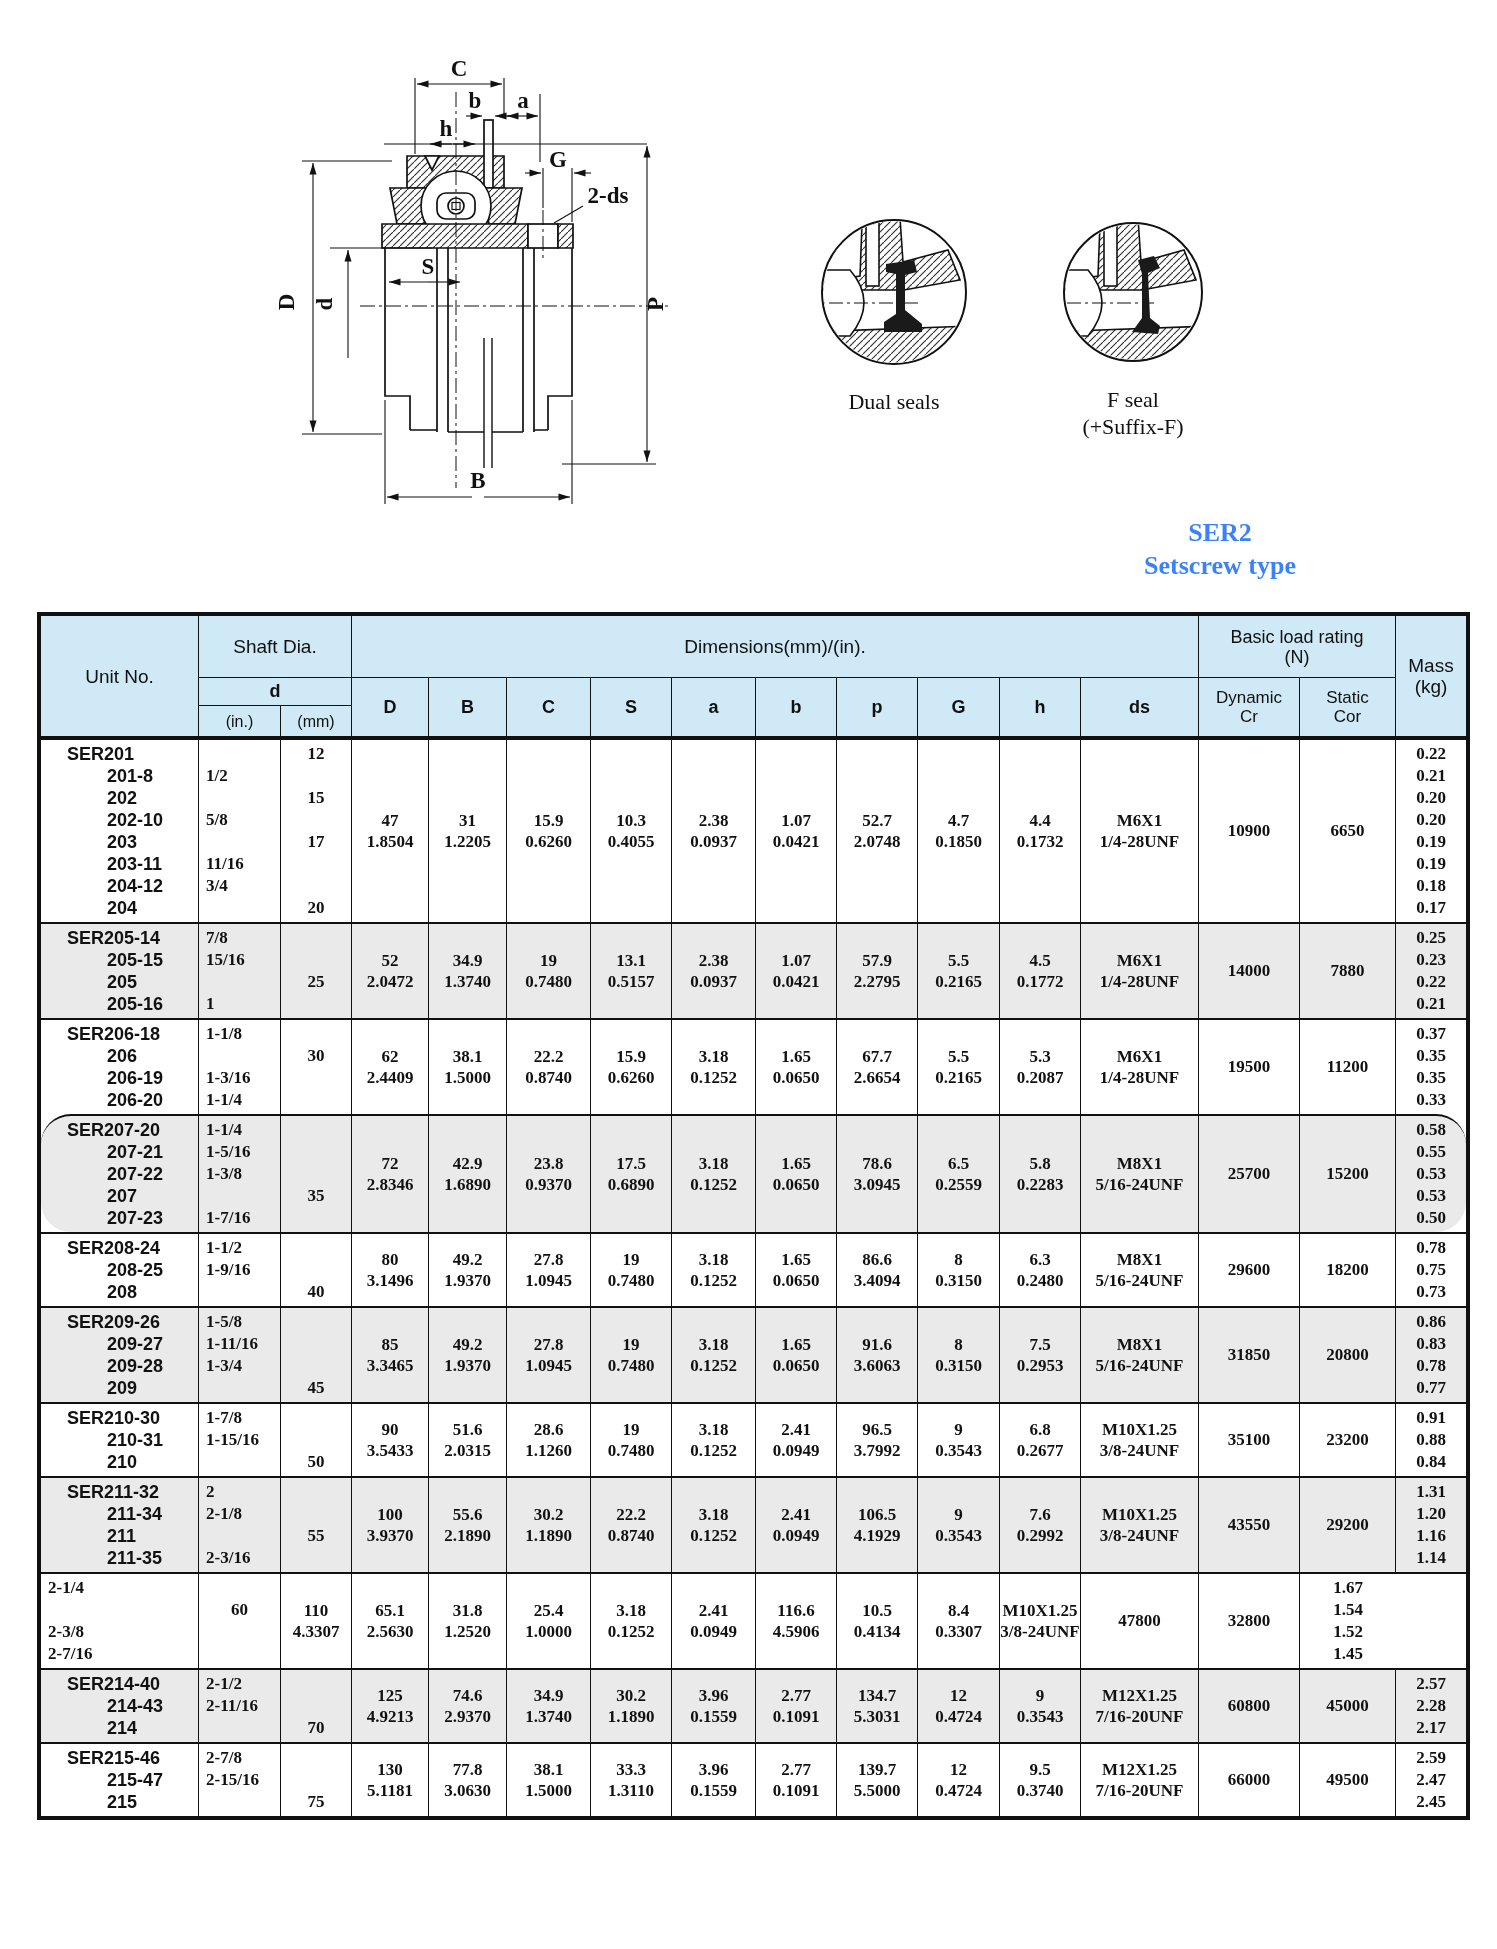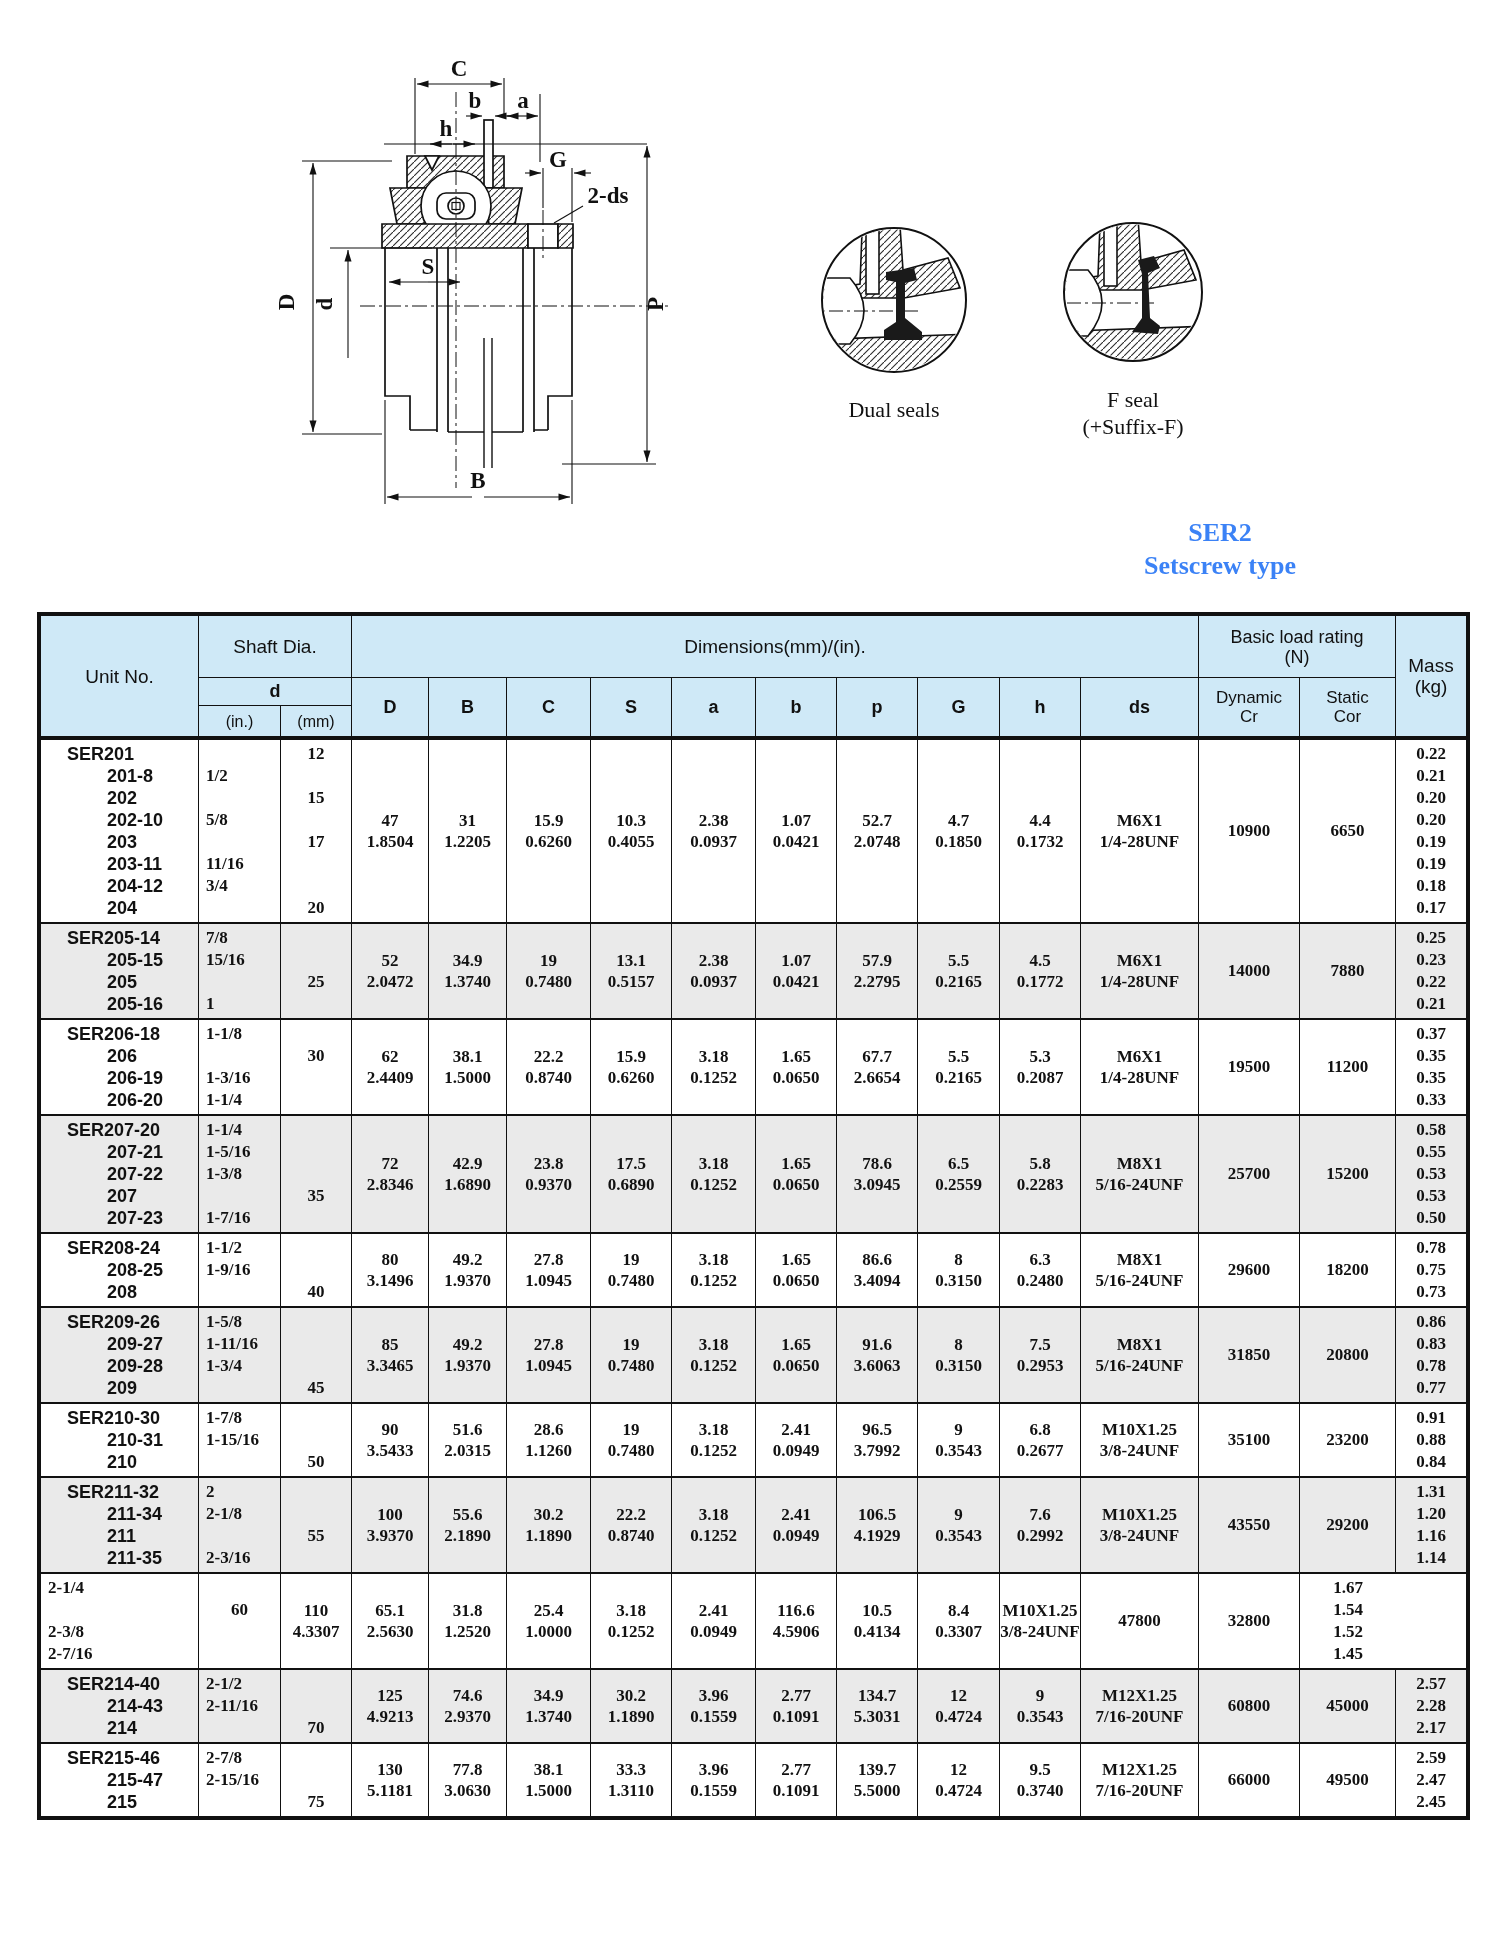--- a/index.html
+++ b/index.html
@@ -3,21 +3,21 @@
 <meta charset="utf-8">
 <style>
   html,body{margin:0;padding:0;background:#888;}
   .page{position:relative;width:1497px;height:1949px;background:#ffffff;overflow:hidden;
         font-family:"Liberation Sans",sans-serif;color:#111;}
 
   
   .drawing-area{position:absolute;left:0;top:0;width:1497px;height:612px;}
   .main-drawing{position:absolute;left:232px;top:36px;}
   .detail{position:absolute;text-align:center;}
-  .detail-1{left:800px;top:222px;width:188px;}
+  .detail-1{left:800px;top:214px;width:188px;}
   .detail-2{left:1040px;top:216px;width:186px;}
   .detail .caption{font-family:"Liberation Serif",serif;font-size:22px;color:#111;
                    margin-top:14px;line-height:27px;}
   .series-label{position:absolute;left:1080px;top:516px;width:280px;text-align:center;
                 font-family:"Liberation Serif",serif;font-weight:700;font-size:26px;line-height:33px;}
 
   
   .spec-table{position:absolute;left:37px;top:612px;border:4px solid #111;background:#fff;}
   .thead,.grow{display:grid;
     grid-template-columns:158px 82px 71px 77px 78px 84px 81px 84px 81px 81px 82px 81px 118px 101px 96px 70px;}
@@ -465,21 +465,21 @@
           <div class="bc c-load">
             <div class="loadv">11200</div>
           </div>
           <div class="bc c-mass">
             <div class="ln serif">0.37</div>
             <div class="ln serif">0.35</div>
             <div class="ln serif">0.35</div>
             <div class="ln serif">0.33</div>
           </div>
         </div>
-        <div class="grow shaded" style="min-height: 116px;">
+        <div class="grow shaded" style="min-height: 116px; border-radius: 30px;">
           <div class="bc c-unit">
             <div class="ln u f">SER207-20</div>
             <div class="ln u c">207-21</div>
             <div class="ln u c">207-22</div>
             <div class="ln u c">207</div>
             <div class="ln u c">207-23</div>
           </div>
           <div class="bc c-in">
             <div class="ln serif">1-1/4</div>
             <div class="ln serif">1-5/16</div>

